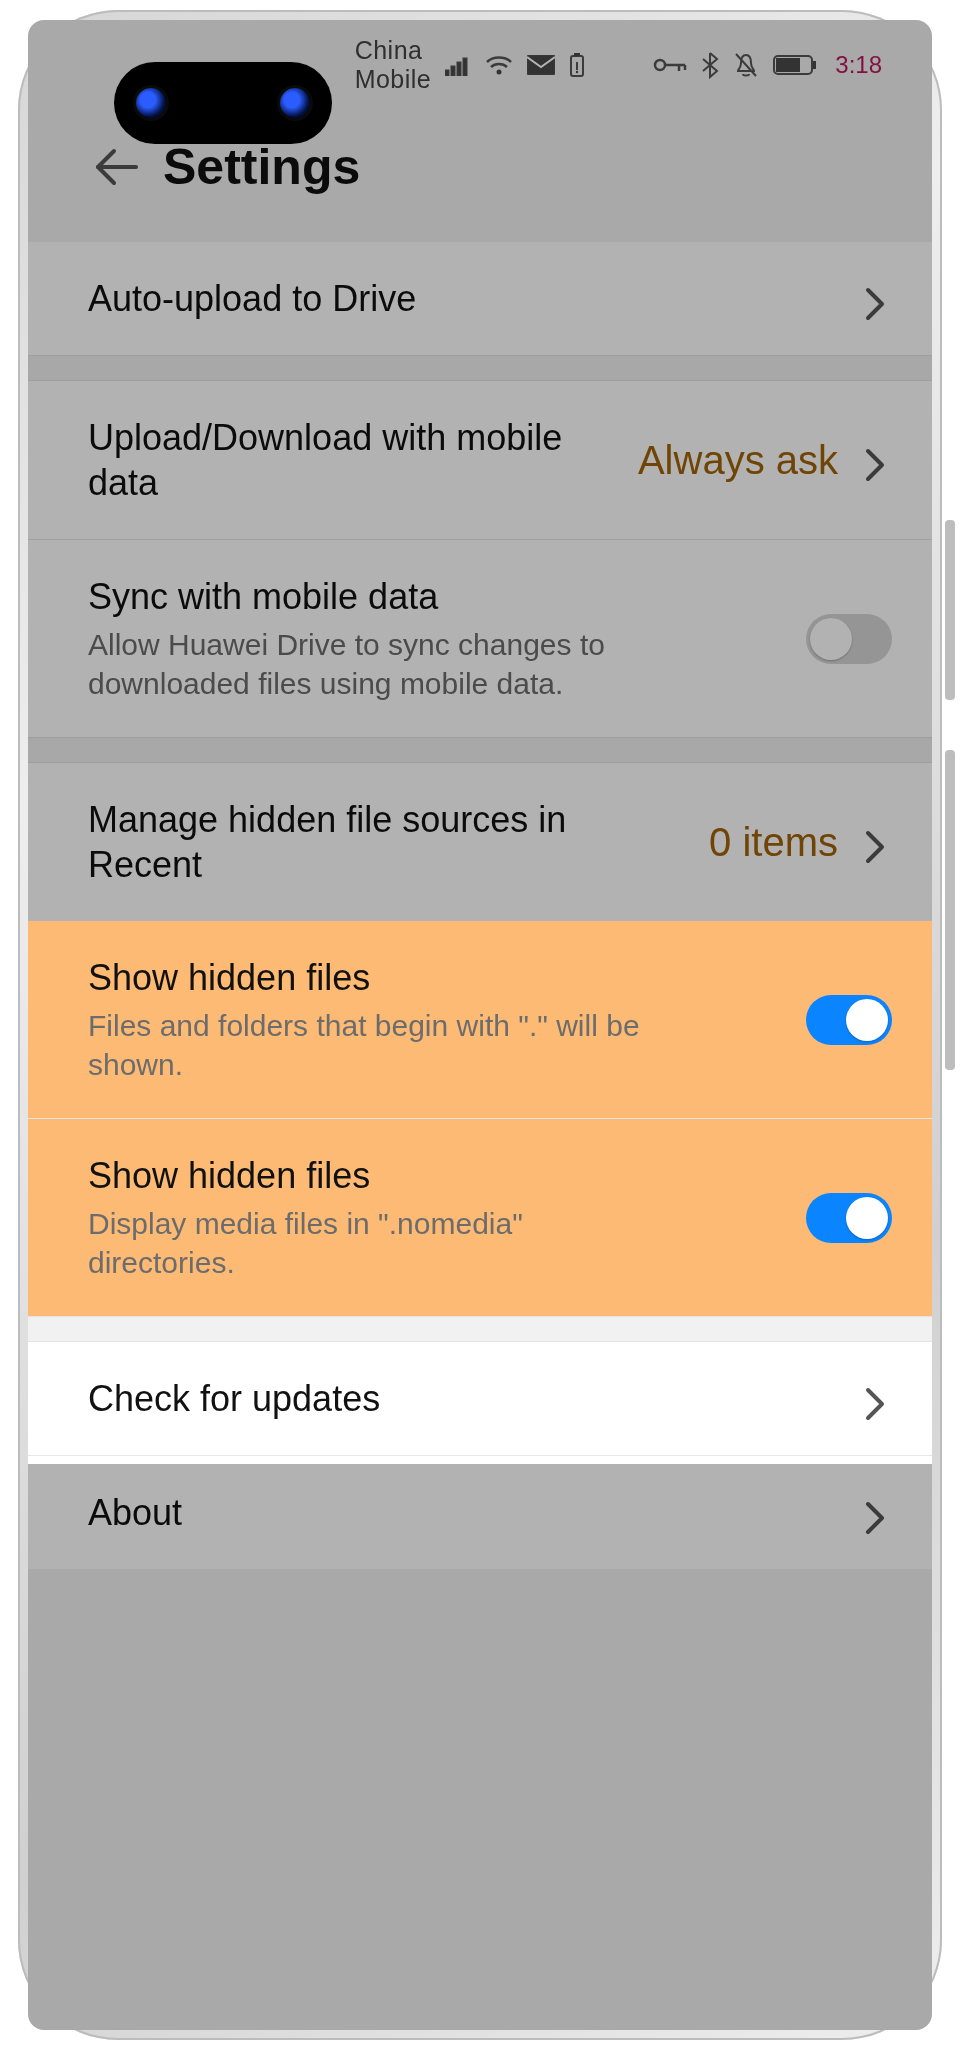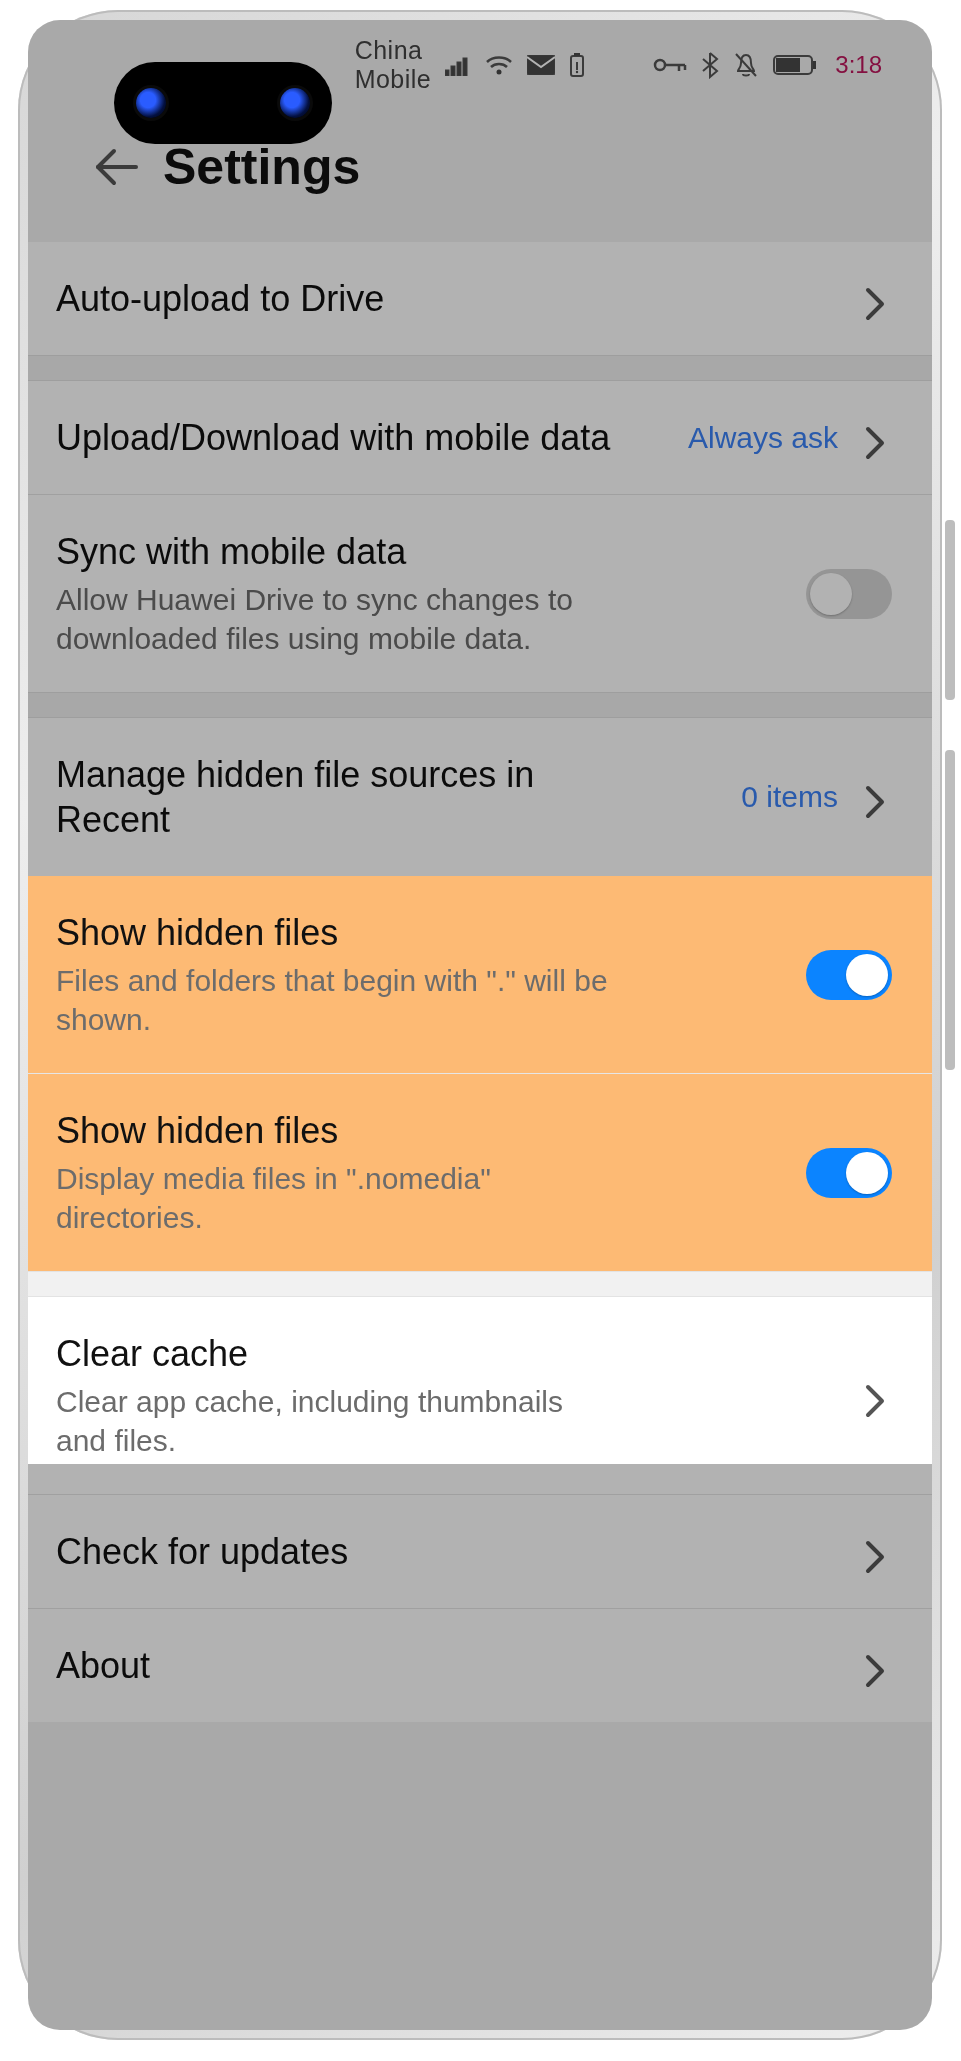--- a/index.html
+++ b/index.html
@@ -19,21 +19,21 @@
     width: 924px;
     height: 2030px;
     border-radius: 100px;
     background: linear-gradient(145deg,#d6d6d6,#eee 30%,#d0d0d0 70%,#eee);
     padding: 10px;
     box-shadow: 0 0 0 2px #bcbcbc inset;
   }
   .frame-inner {
     width: 100%;
     height: 100%;
-    border-radius: 32px;
+    border-radius: 16px;
     overflow: hidden;
     position: relative;
     background: #f2f2f2;
   }
   
   .side-btn {
     position: absolute;
     right: 6px;
     width: 10px;
     background: #bdbdbd;
@@ -98,29 +98,29 @@
   }
   .back-arrow { width: 56px; height: 56px; display:flex; align-items:center; justify-content:center; }
   .header h1 { font-size: 50px; font-weight: 700; color:#111; }
 
   
   .section { background: #fff; }
   .gap { height: 26px; background: #f1f1f1; border-top:1px solid #e3e3e3; border-bottom:1px solid #e3e3e3;}
   .row {
     display: flex;
     align-items: center;
-    padding: 34px 40px 34px 28px;
+    padding: 34px 40px 34px 60px;
     min-height: 110px;
     gap: 24px;
   }
   .row + .row { border-top: 1px solid #e6e6e6; gap: 24px; }
   .row .txt { flex: 1 1 auto; min-width: 0; }
   .row .title { font-size: 36px; color: #111; line-height: 1.25; }
   .row .sub   { font-size: 30px; color: #6c6c6c; margin-top: 6px; line-height: 1.3; max-width: 560px;}
-  .row .value { font-size: 30px; color: #3b82f6; white-space: nowrap; }
+  .row .value { font-size: 40px; color: #a16207; white-space: nowrap; }
   .chevron { width: 30px; height: 30px; flex: 0 0 auto; }
   .chevron svg { display:block; }
 
   
   .toggle {
     width: 86px; height: 50px; border-radius: 30px; position: relative; flex: 0 0 auto;
   }
   .toggle.off { background: #d6d6d6; }
   .toggle.on  { background: #0b84ff; }
   .toggle .knob {
@@ -295,31 +295,20 @@
             <div class="knob"></div>
           </div>
       </div>
     </div>
 
     <div class="gap"></div>
 
     <div class="section">
       <div class="row">
         <div class="txt">
-          <div class="title">Clear cache</div>
-          <div class="sub">Clear app cache, including thumbnails and files.</div>
-        </div>
-        <span class="chevron">
-          <svg width="26" height="40" viewBox="0 0 26 40" fill="none" stroke="#8a8a8a" stroke-width="4" stroke-linecap="round" stroke-linejoin="round">
-              <polyline points="6,6 20,20 6,34"></polyline>
-            </svg>
-        </span>
-      </div>
-      <div class="row">
-        <div class="txt">
             <div class="title">Check for updates</div>
           </div>
         <span class="chevron">
           <svg width="26" height="40" viewBox="0 0 26 40" fill="none" stroke="#8a8a8a" stroke-width="4" stroke-linecap="round" stroke-linejoin="round">
               <polyline points="6,6 20,20 6,34"></polyline>
             </svg>
         </span>
       </div>
       <div class="row">
         <div class="txt">

